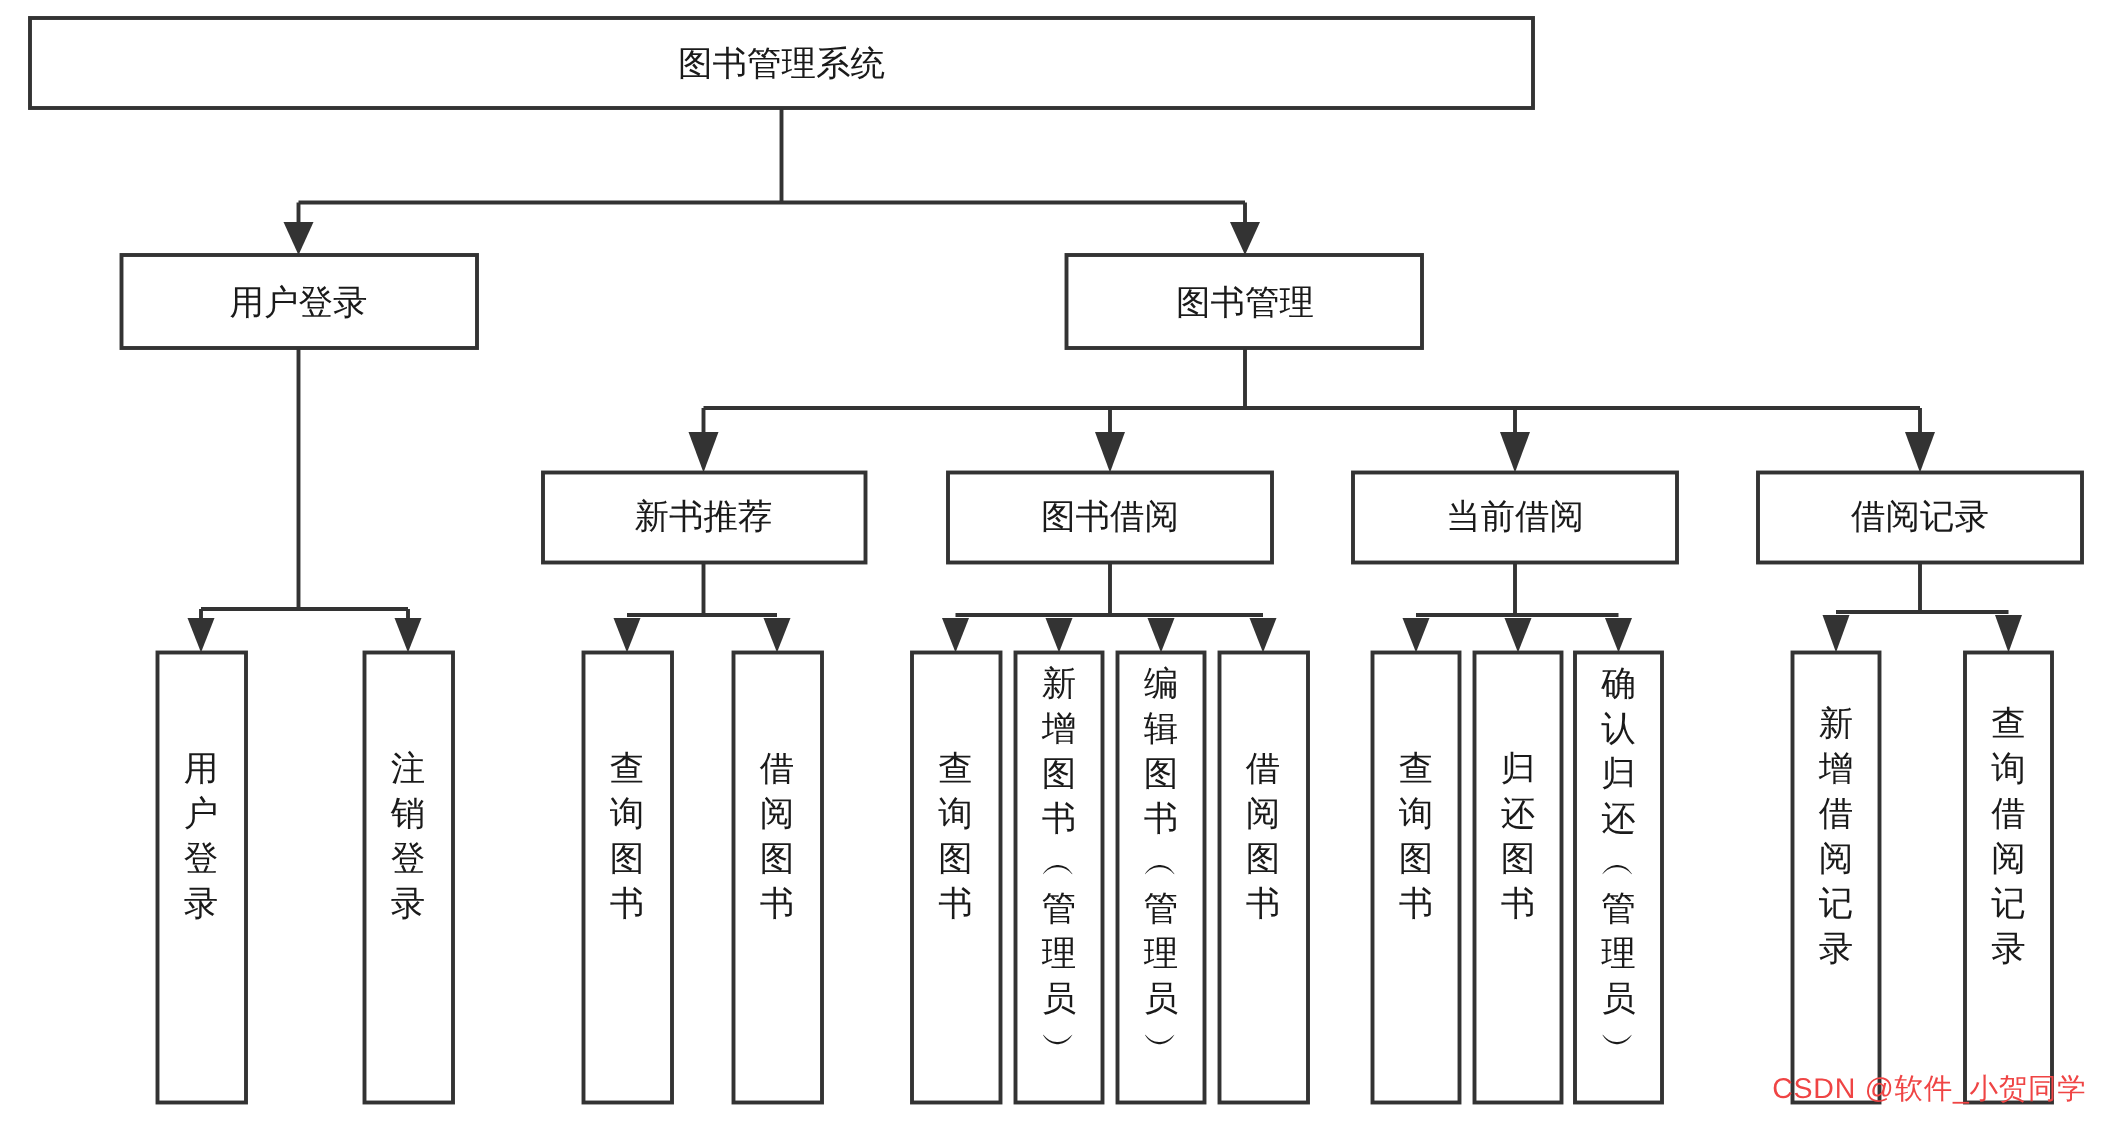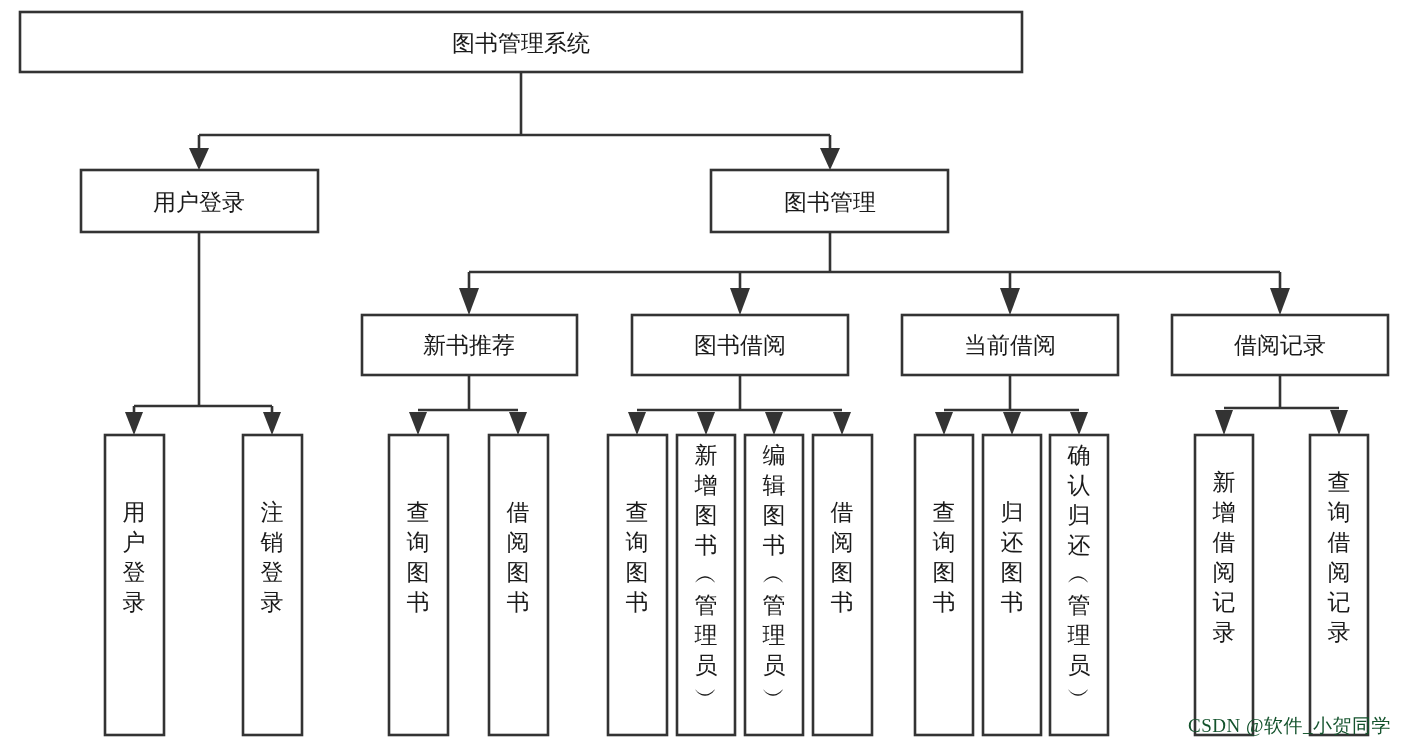--- a/index.html
+++ b/index.html
@@ -52,23 +52,23 @@
     stroke-linecap: butt;
   }
   .arrow-head {
     fill: #333333;
     stroke: none;
   }
   .watermark {
     position: absolute;
     right: 14px;
     bottom: 8px;
-    font-family: Liberation Serif, serif;
+    font-family: Liberation Sans, sans-serif;
     font-size: 19px;
-    color: #14532d;
+    color: #ef4444;
     letter-spacing: 0.5px;
     white-space: nowrap;
     pointer-events: none;
   }
 </style>
 </head>
 <body>
 
 <div id="diagram-root">
   <svg class="flow" viewBox="0 0 1405 747" xmlns="http://www.w3.org/2000/svg">

